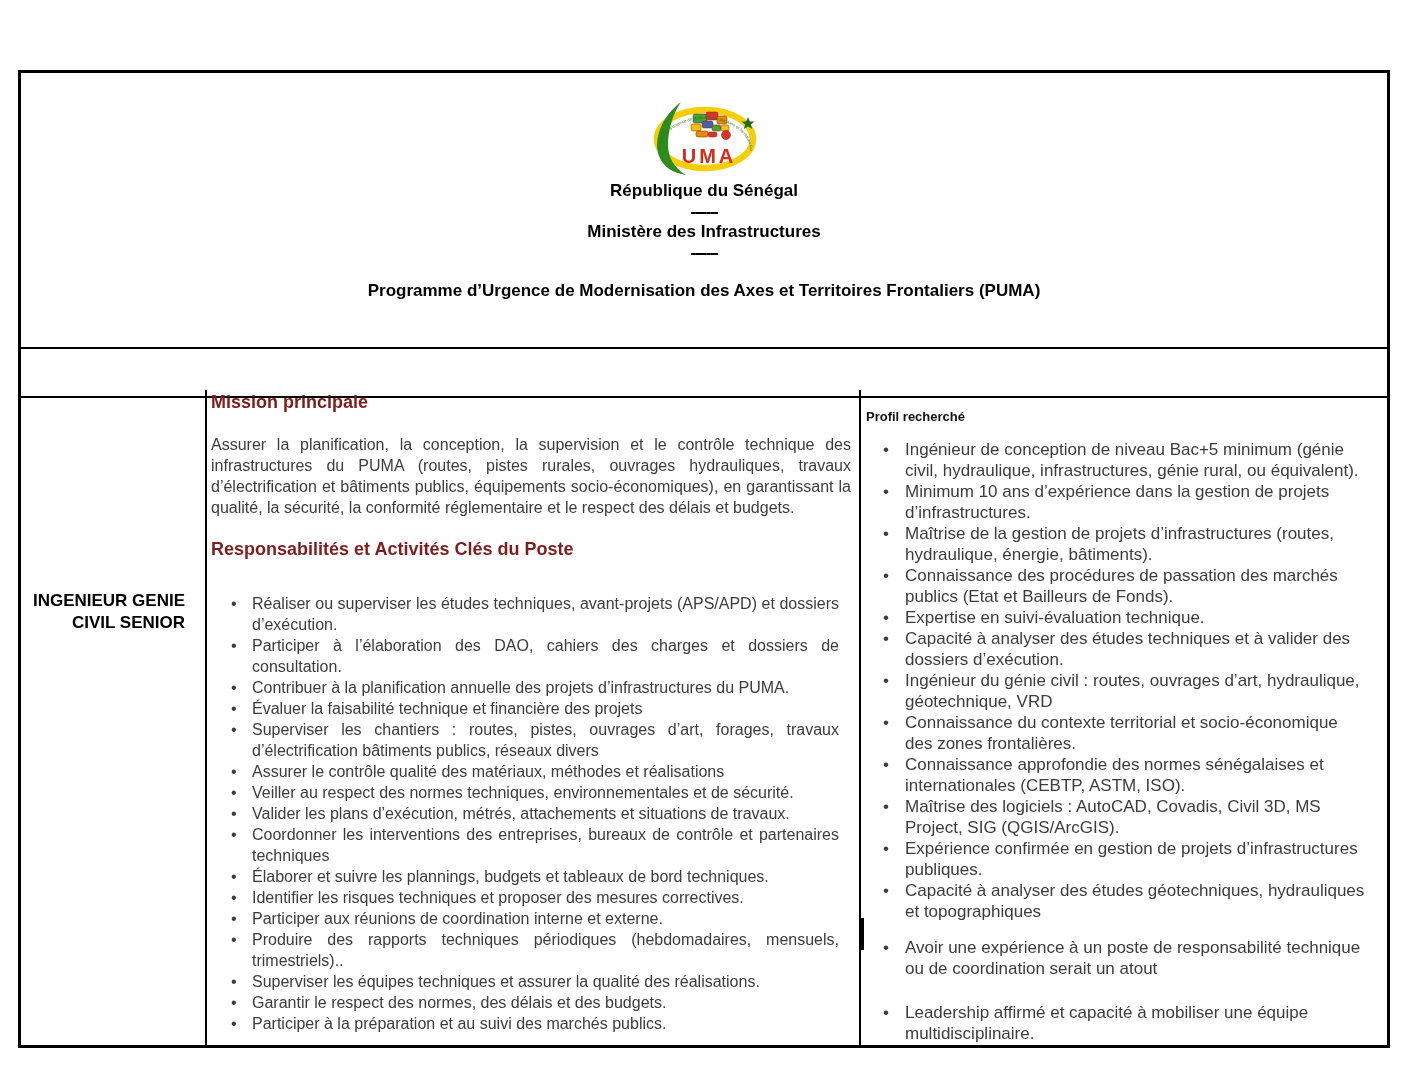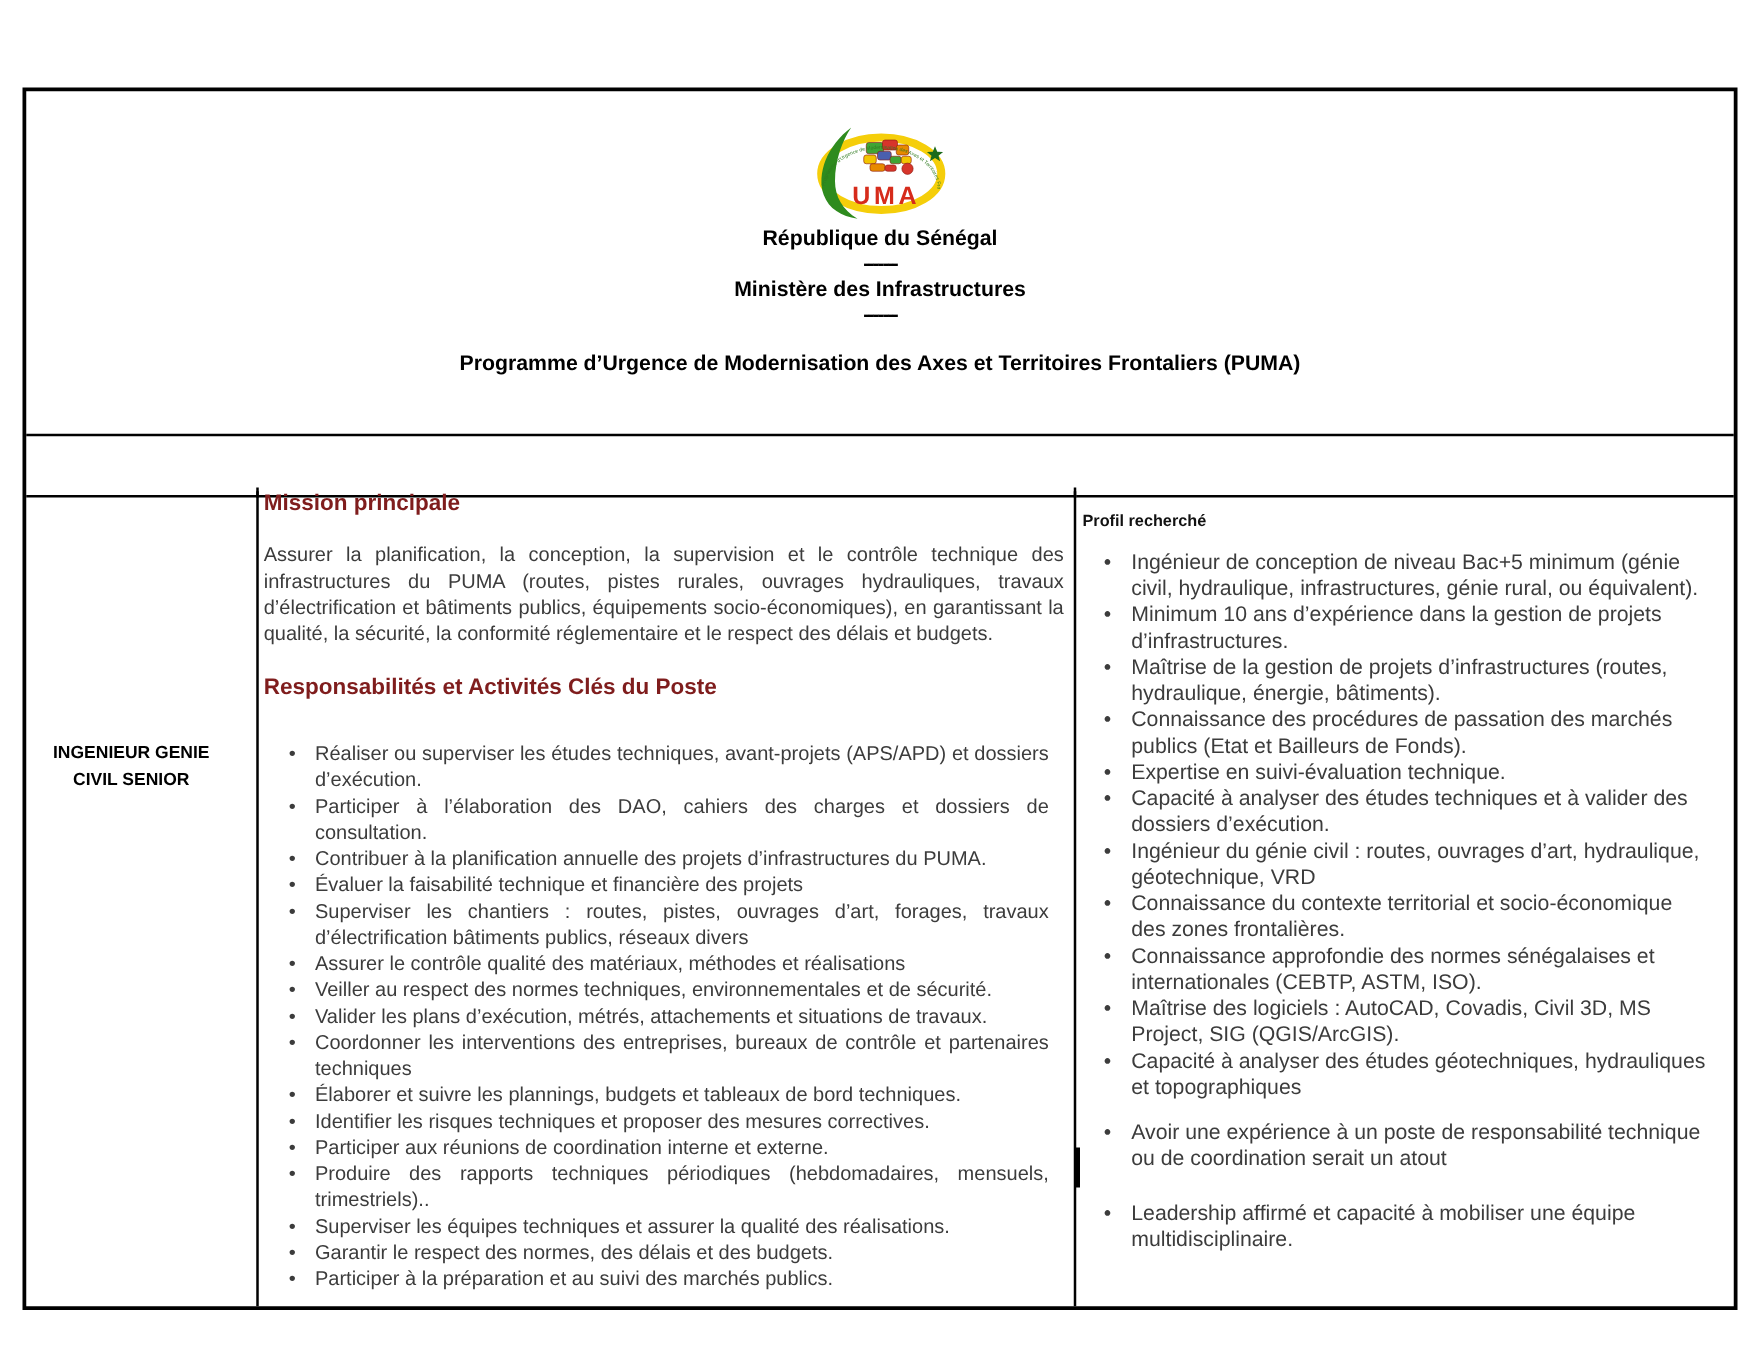--- a/index.html
+++ b/index.html
@@ -22,21 +22,21 @@
   
   .grid {
     display:grid; grid-template-columns:186px 654px 1fr; grid-template-rows:41px 1fr;
     border-top:2px solid #000; height:calc(100% - 274px); box-sizing:border-box;
   }
   .cell { box-sizing:border-box; overflow:hidden; }
   .hc { border-bottom:2px solid #000; font-weight:normal; font-size:17px;
         line-height:20px; text-align:center; padding-top:3px;margin-top:44px; }
   .rb { border-right:2px solid #000; }
   
-  .poste-cell { text-align:center; font-weight:bold; font-size:14px;
+  .poste-cell { text-align:right; font-weight:bold; font-size:17px;
                 line-height:22px; padding:200px 20px 0 4px; }
   
   .missions-cell { padding:2px 8px 0 4px; font-size:16px; line-height:21px; color:#3c3c3c; }
   .m-title { font-weight:bold; color:#7f1d1d; font-size:18px; }
   .blank { height:21px; }
   .missions-cell p { margin:0; text-align:justify; }
   ul.blist { list-style:none; margin:12px; padding:0; }
   .blist li { position:relative; padding-left:29px; text-align:justify; }
   .blist li::before { content:"\2022"; position:absolute; left:8px; }
   
@@ -131,20 +131,21 @@
         <li>Ingénieur de conception de niveau Bac+5 minimum (génie civil, hydraulique, infrastructures, génie rural, ou équivalent).</li>
         <li>Minimum 10 ans d’expérience dans la gestion de projets d’infrastructures.</li>
         <li>Maîtrise de la gestion de projets d’infrastructures (routes, hydraulique, énergie, bâtiments).</li>
         <li>Connaissance des procédures de passation des marchés publics (Etat et Bailleurs de Fonds).</li>
         <li>Expertise en suivi-évaluation technique.</li>
         <li>Capacité à analyser des études techniques et à valider des dossiers d’exécution.</li>
         <li>Ingénieur du génie civil : routes, ouvrages d’art, hydraulique, géotechnique, VRD</li>
         <li>Connaissance du contexte territorial et socio-économique des zones frontalières.</li>
         <li>Connaissance approfondie des normes sénégalaises et internationales (CEBTP, ASTM, ISO).</li>
         <li>Maîtrise des logiciels : AutoCAD, Covadis, Civil 3D, MS Project, SIG (QGIS/ArcGIS).</li>
+        <li>Expérience confirmée en gestion de projets d’infrastructures publiques.</li>
         <li>Capacité à analyser des études géotechniques, hydrauliques et topographiques</li>
         <li class="gap1">Avoir une expérience à un poste de responsabilité technique ou de coordination serait un atout</li>
         <li class="gap2">Leadership affirmé et capacité à mobiliser une équipe multidisciplinaire.</li>
       </ul>
     </div>
 
   </div>
 </div>
 
 <div class="stray-mark"></div>

